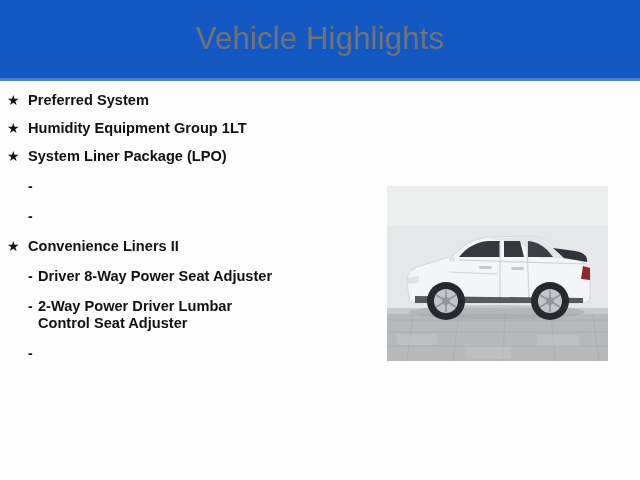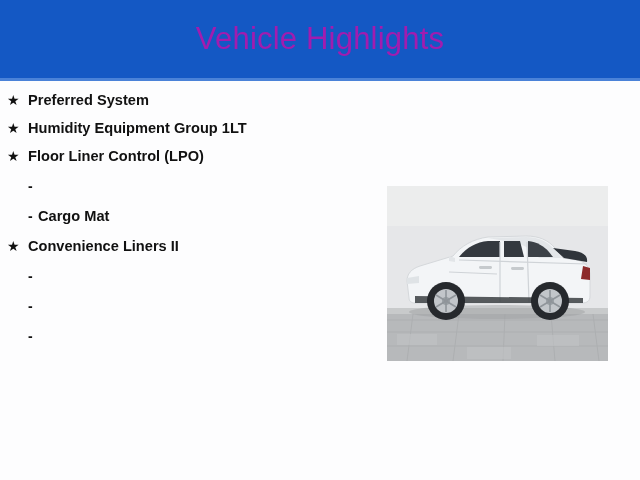--- a/index.html
+++ b/index.html
@@ -37,21 +37,21 @@
     position: absolute;
     left: 0;
     top: 0;
     width: 640px;
     height: 78px;
     display: flex;
     align-items: center;
     justify-content: center;
     font-size: 31px;
     font-weight: 400;
-    color: #a21caf;
+    color: #737373;
     letter-spacing: 0.2px;
     white-space: nowrap;
   }
 
   
   #content-area {
     position: absolute;
     left: 0;
     top: 81px;
     width: 640px;
@@ -136,38 +136,40 @@
       <li class="list-item level-main">
         <span class="bullet-marker">★</span>
         <span class="item-label">Preferred System</span>
       </li>
       <li class="list-item level-main">
         <span class="bullet-marker">★</span>
         <span class="item-label">Humidity Equipment Group 1LT</span>
       </li>
       <li class="list-item level-main">
         <span class="bullet-marker">★</span>
-        <span class="item-label">Floor Liner Control (LPO)</span>
-      </li>
-      <li class="list-item level-sub">
-        <span class="bullet-marker">-</span>
-      </li>
-      <li class="list-item level-sub">
-        <span class="bullet-marker">-</span>
-        <span class="item-label">Cargo Mat</span>
+        <span class="item-label">System Liner Package (LPO)</span>
+      </li>
+      <li class="list-item level-sub">
+        <span class="bullet-marker">-</span>
+      </li>
+      <li class="list-item level-sub">
+        <span class="bullet-marker">-</span>
       </li>
       <li class="list-item level-main">
         <span class="bullet-marker">★</span>
         <span class="item-label">Convenience Liners II</span>
       </li>
       <li class="list-item level-sub">
         <span class="bullet-marker">-</span>
-      </li>
-      <li class="list-item level-sub">
-        <span class="bullet-marker">-</span>
+        <span class="item-label">Driver 8-Way Power Seat Adjuster</span>
+      </li>
+      <li class="list-item level-sub">
+        <span class="bullet-marker">-</span>
+        <span class="item-label">2-Way Power Driver Lumbar
+Control Seat Adjuster</span>
       </li>
       <li class="list-item level-sub">
         <span class="bullet-marker">-</span>
       </li>
     </ul>
 
   <div id="vehicle-photo">
     <svg width="221" height="175" viewBox="0 0 221 175" xmlns="http://www.w3.org/2000/svg">
 
       <rect x="0" y="0" width="221" height="122" fill="#e6e7e9"></rect>

